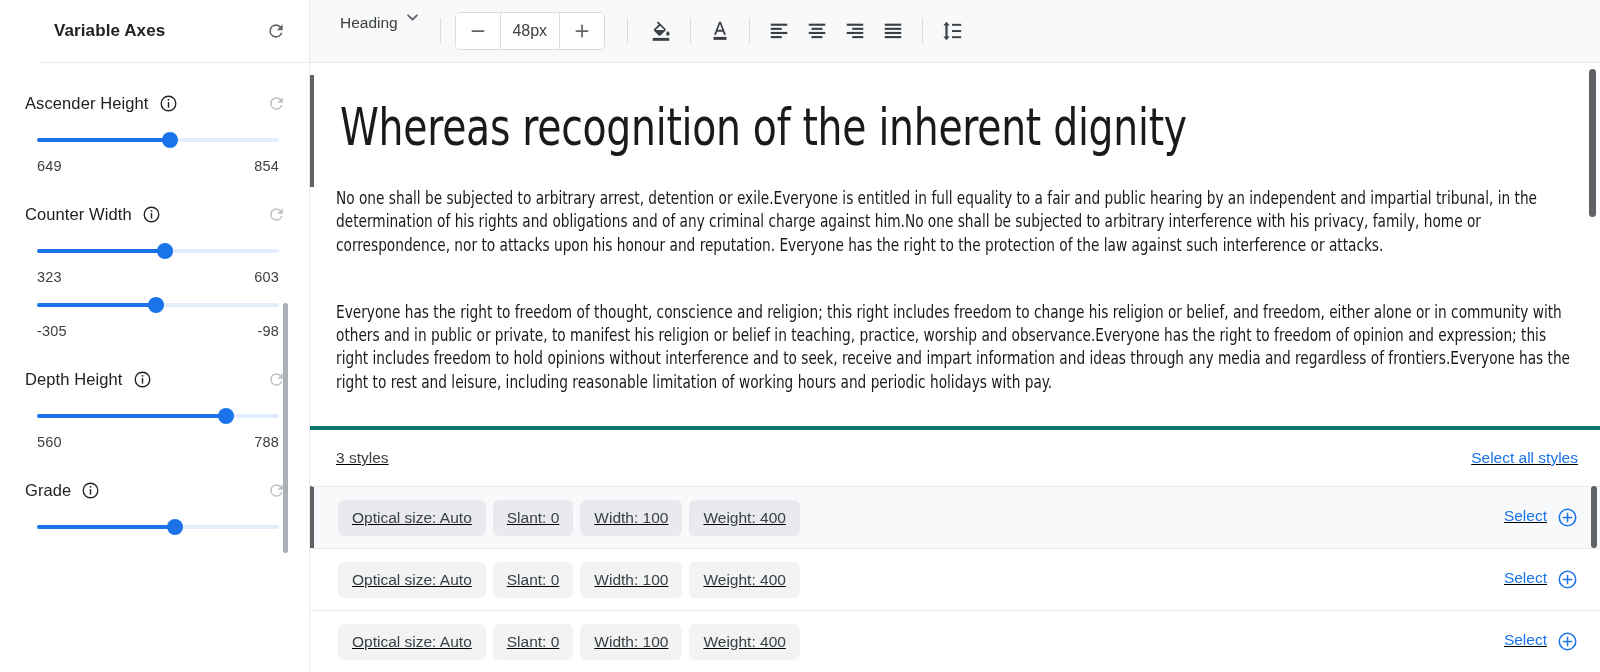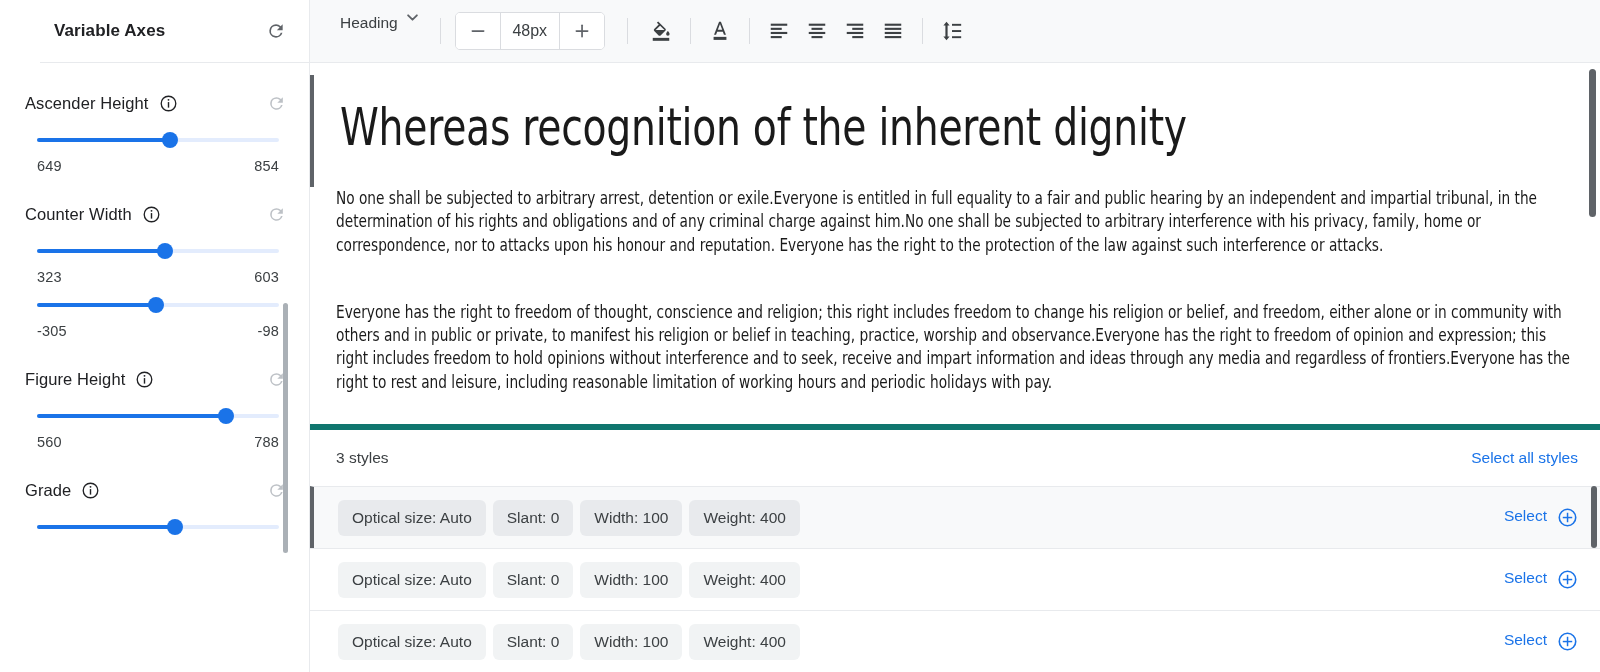--- a/index.html
+++ b/index.html
@@ -138,21 +138,21 @@
     width: 115%;
     margin-bottom: 0;
   }
   .para-gap { height: 44px; }
   .preview-scrollbar {
     position: absolute; right: 4px; top: 6px; width: 7px; height: 148px;
     background: #5f6368; border-radius: 4px;
   }
 
   
-  .styles-section { flex: 0 0 auto; border-top: 6px solid #0f766e; position: relative; }
+  .styles-section { flex: 0 0 auto; border-top: 4px solid #0f766e; position: relative; text-decoration: underline; }
   .styles-head {
     height: 56px; display: flex; align-items: center; justify-content: space-between;
     padding: 0 22px 0 26px;
   }
   .styles-count { font-size: 15.5px; color: #3c4043; }
   .link-btn {
     font-size: 15.5px; color: #1a73e8; background: none; border: none; cursor: pointer;
     font-family: "Liberation Sans", sans-serif;
   }
   .styles-list { position: relative; }
@@ -265,21 +265,21 @@
             </div>
             <div class="slider-values">
               <span>-305</span>
               <span>-98</span>
             </div>
           </div>
         </div>
 
         <div>
           <div class="axis-row">
-            <span class="axis-label">Figure Height</span>
+            <span class="axis-label">Depth Height</span>
             <span class="info-icon">
               <svg width="19" height="19" viewBox="0 0 24 24">
                   <circle cx="12" cy="12" r="9.2" fill="none" stroke="#202124" stroke-width="1.7"></circle>
                   <circle cx="12" cy="7.4" r="1.2" fill="#202124"></circle>
                   <rect x="11.1" y="10.2" width="1.8" height="7" fill="#202124"></rect>
                 </svg>
             </span>
             <span class="axis-spacer"></span>
             <button class="icon-btn">
               <svg width="19" height="19" viewBox="0 0 24 24">

